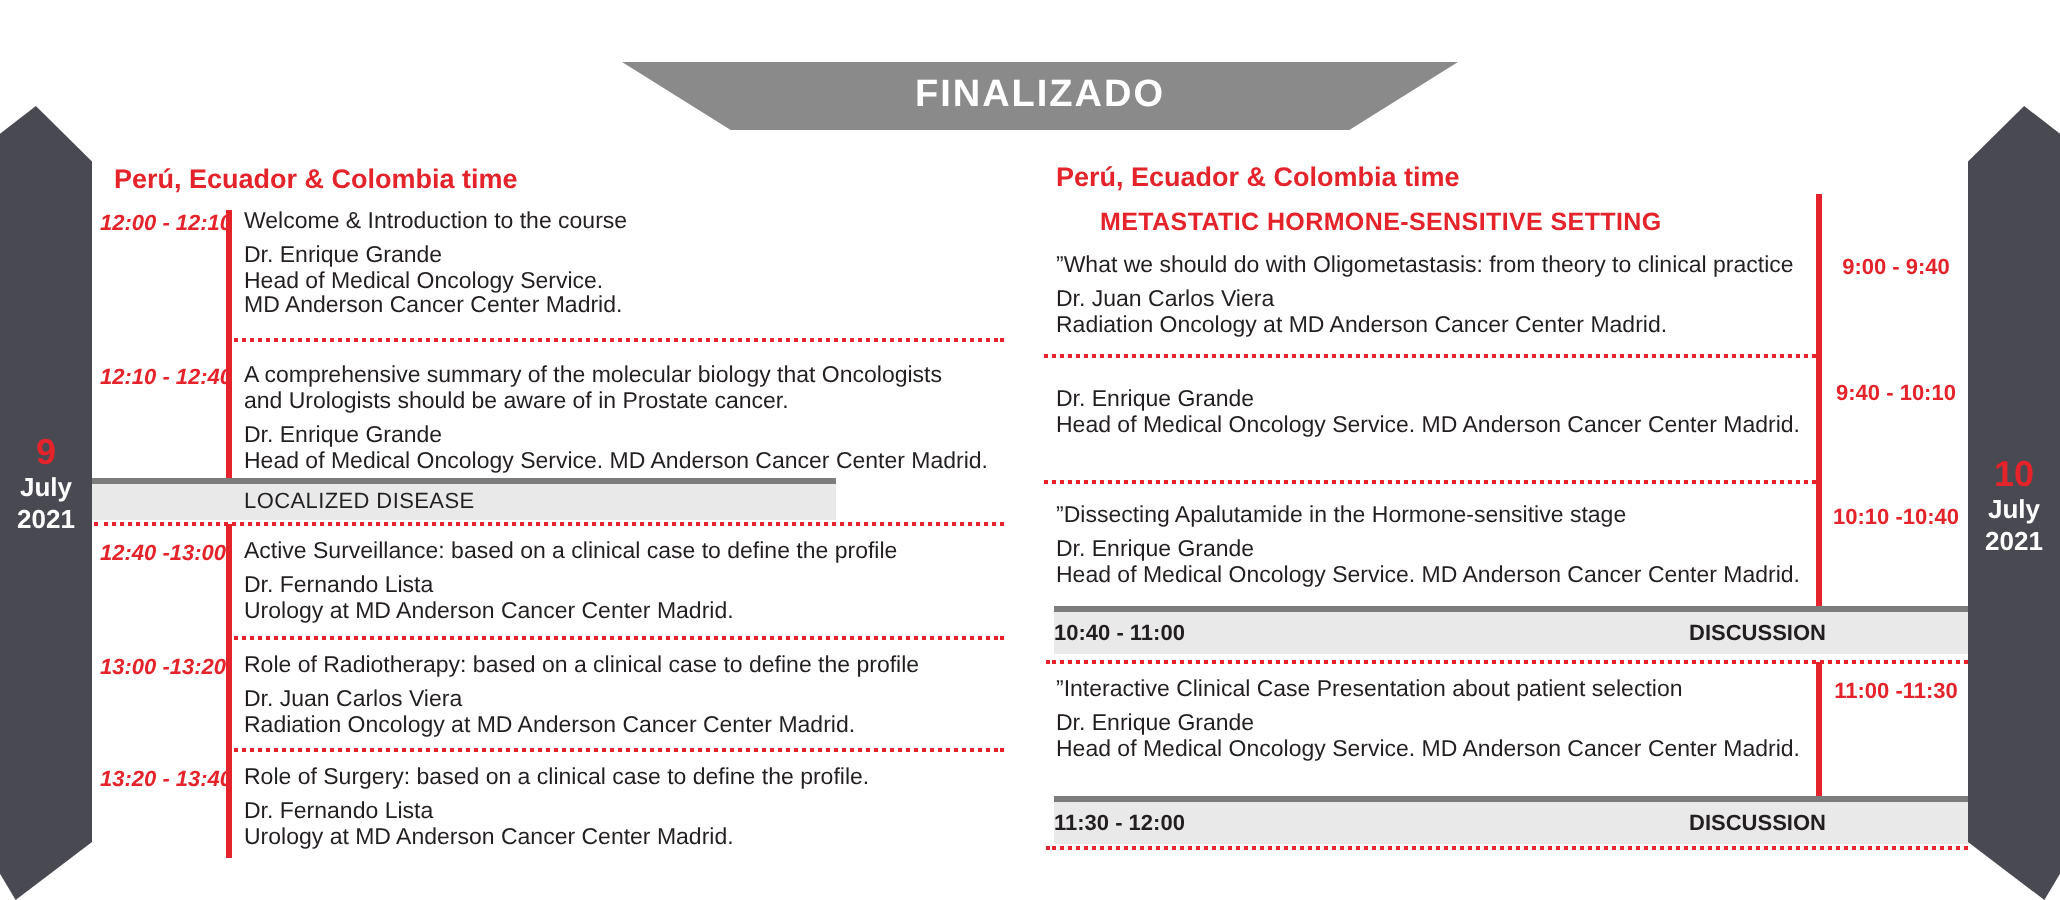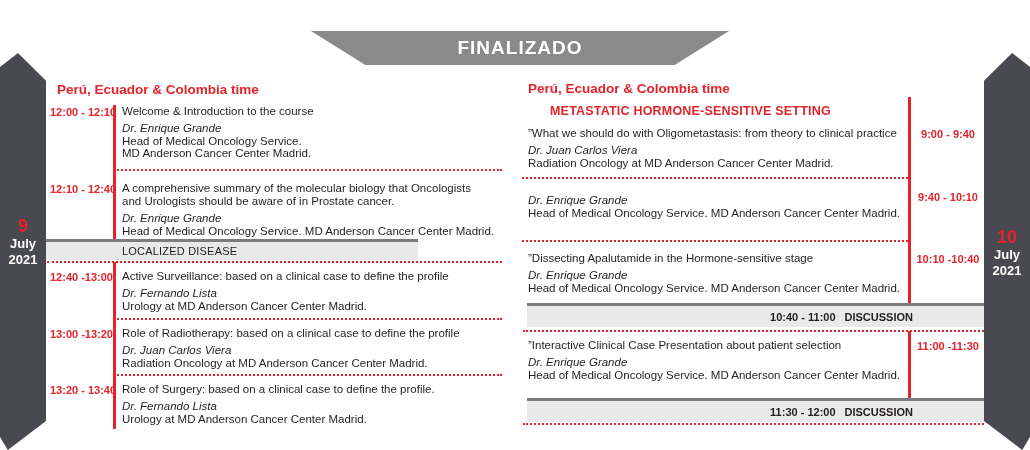--- a/index.html
+++ b/index.html
@@ -34,37 +34,37 @@
   .setting-heading{position:absolute;color:var(--red);font-weight:bold;font-size:12.5px;letter-spacing:.2px;z-index:3;}
 
   
   .redline{position:absolute;width:3px;background:var(--red);z-index:2;}
 
   
   .dotted{position:absolute;height:0;border-top:2px dotted var(--red);z-index:2;}
 
   
   .lsession{position:absolute;left:50px;width:455px;z-index:3;}
-  .ltime{position:absolute;left:0;top:1px;width:58px;text-align:right;color:var(--red);font-weight:bold;font-size:11px;white-space:nowrap;}
+  .ltime{position:absolute;left:0;top:1px;width:58px;text-align:right;color:var(--red);font-weight:bold;font-size:11px;white-space:nowrap;font-style:italic;}
   .lcontent{margin-left:72px;}
   .rsession{position:absolute;left:528px;width:460px;z-index:3;}
   .rtime{position:absolute;left:382px;top:1px;width:76px;text-align:center;color:var(--red);font-weight:bold;font-size:11px;white-space:nowrap;}
   .rcontent{width:378px;}
   .stitle{font-weight:normal;font-size:11.5px;line-height:13px;color:var(--dark);}
   .stitle:empty{display:none;}
-  .sspeaker{font-style:italic;font-size:11.5px;line-height:12.5px;color:var(--dark);margin-top:4px;}
+  .sspeaker{font-size:11.5px;line-height:12.5px;color:var(--dark);margin-top:4px;}
   .saff{font-size:11.5px;line-height:12.5px;color:var(--dark);}
   .saff:empty{display:none;}
 
   
   .band{position:absolute;box-sizing:border-box;border-top:3px solid var(--band-border);
     background:var(--band-fill);display:flex;align-items:center;z-index:1;}
   .band-localized{left:46px;top:239px;width:372px;height:21px;padding-left:76px;}
   .band-localized .band-label{font-size:11px;color:var(--dark);letter-spacing:.2px;}
-  .band-discussion{left:527px;width:503px;height:24px;justify-content:flex-end;padding-right:117px;gap:9px;}
+  .band-discussion{left:527px;width:503px;height:24px;justify-content:space-between;padding-right:117px;gap:9px;}
   .band-discussion .band-time,.band-discussion .band-label{font-size:11px;font-weight:bold;color:var(--dark);white-space:nowrap;}
   .band-d1{top:303px;}
   .band-d2{top:398px;}
 </style>
 </head>
 <body>
 
 <div class="page">
 
   <div class="banner">

